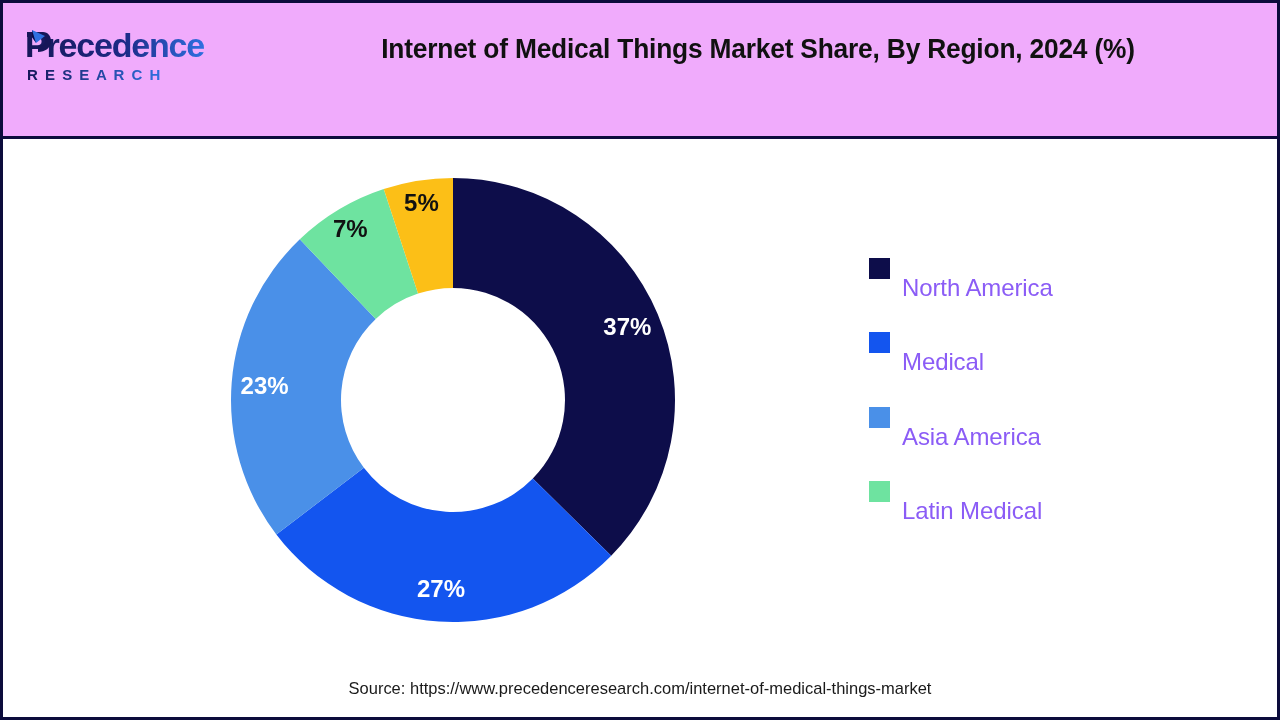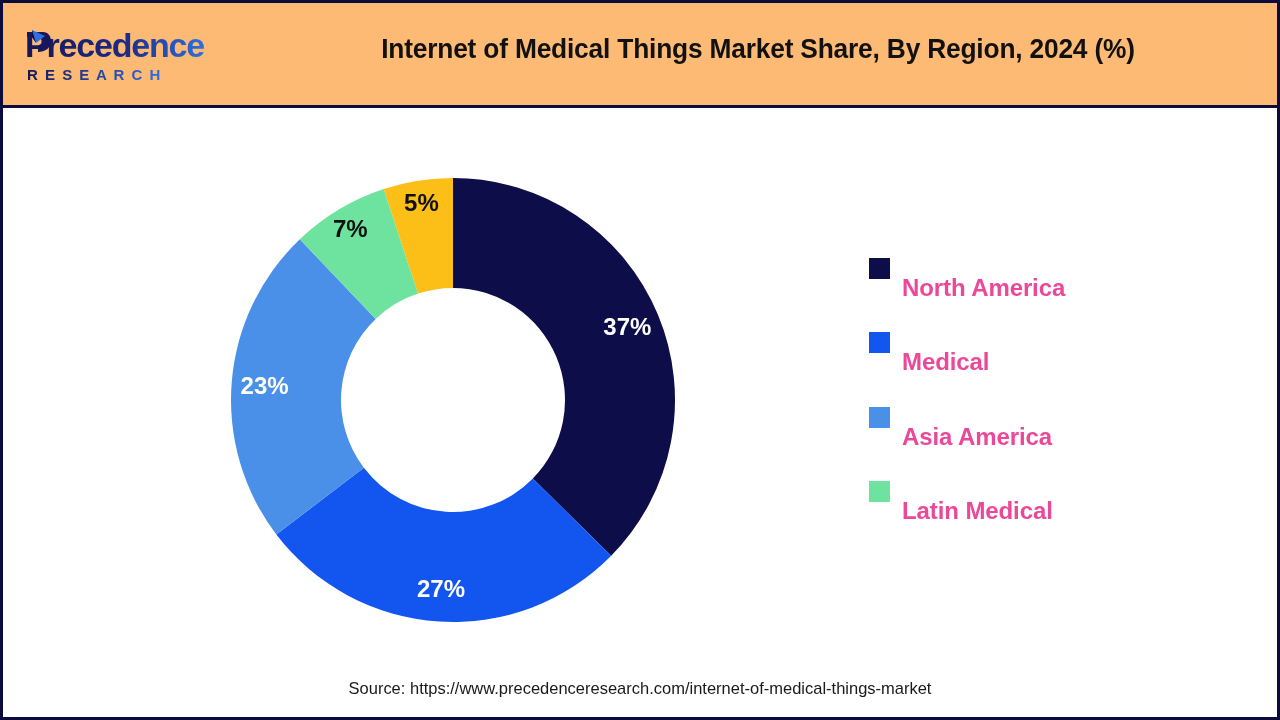--- a/index.html
+++ b/index.html
@@ -22,24 +22,24 @@
     border: 3px solid #0c0c3c;
     overflow: hidden;
   }
 
   
   #header {
     position: absolute;
     left: 0;
     top: 0;
     width: 1274px;
-    height: 105px;
+    height: 136px;
     box-sizing: border-box;
     border-bottom: 3px solid #0c0c3c;
-    background: #fdba74;
+    background: #f0abfc;
   }
 
   #logo {
     position: absolute;
     left: 14px;
     top: 22px;
     width: 215px;
     height: 62px;
   }
 
@@ -112,22 +112,22 @@
     height: 74.5px;
   }
   .legend-swatch {
     width: 21px;
     height: 21px;
     flex: 0 0 21px;
     margin-right: 12px;
   }
   .legend-label {
     font-size: 24px;
-    font-weight: bold;
-    color: #ec4899;
+    font-weight: normal;
+    color: #8b5cf6;
     white-space: nowrap;
     letter-spacing: -0.1px;
     margin-top: 39px;
   }
 
   
   #source {
     position: absolute;
     left: 0;
     top: 676px;

